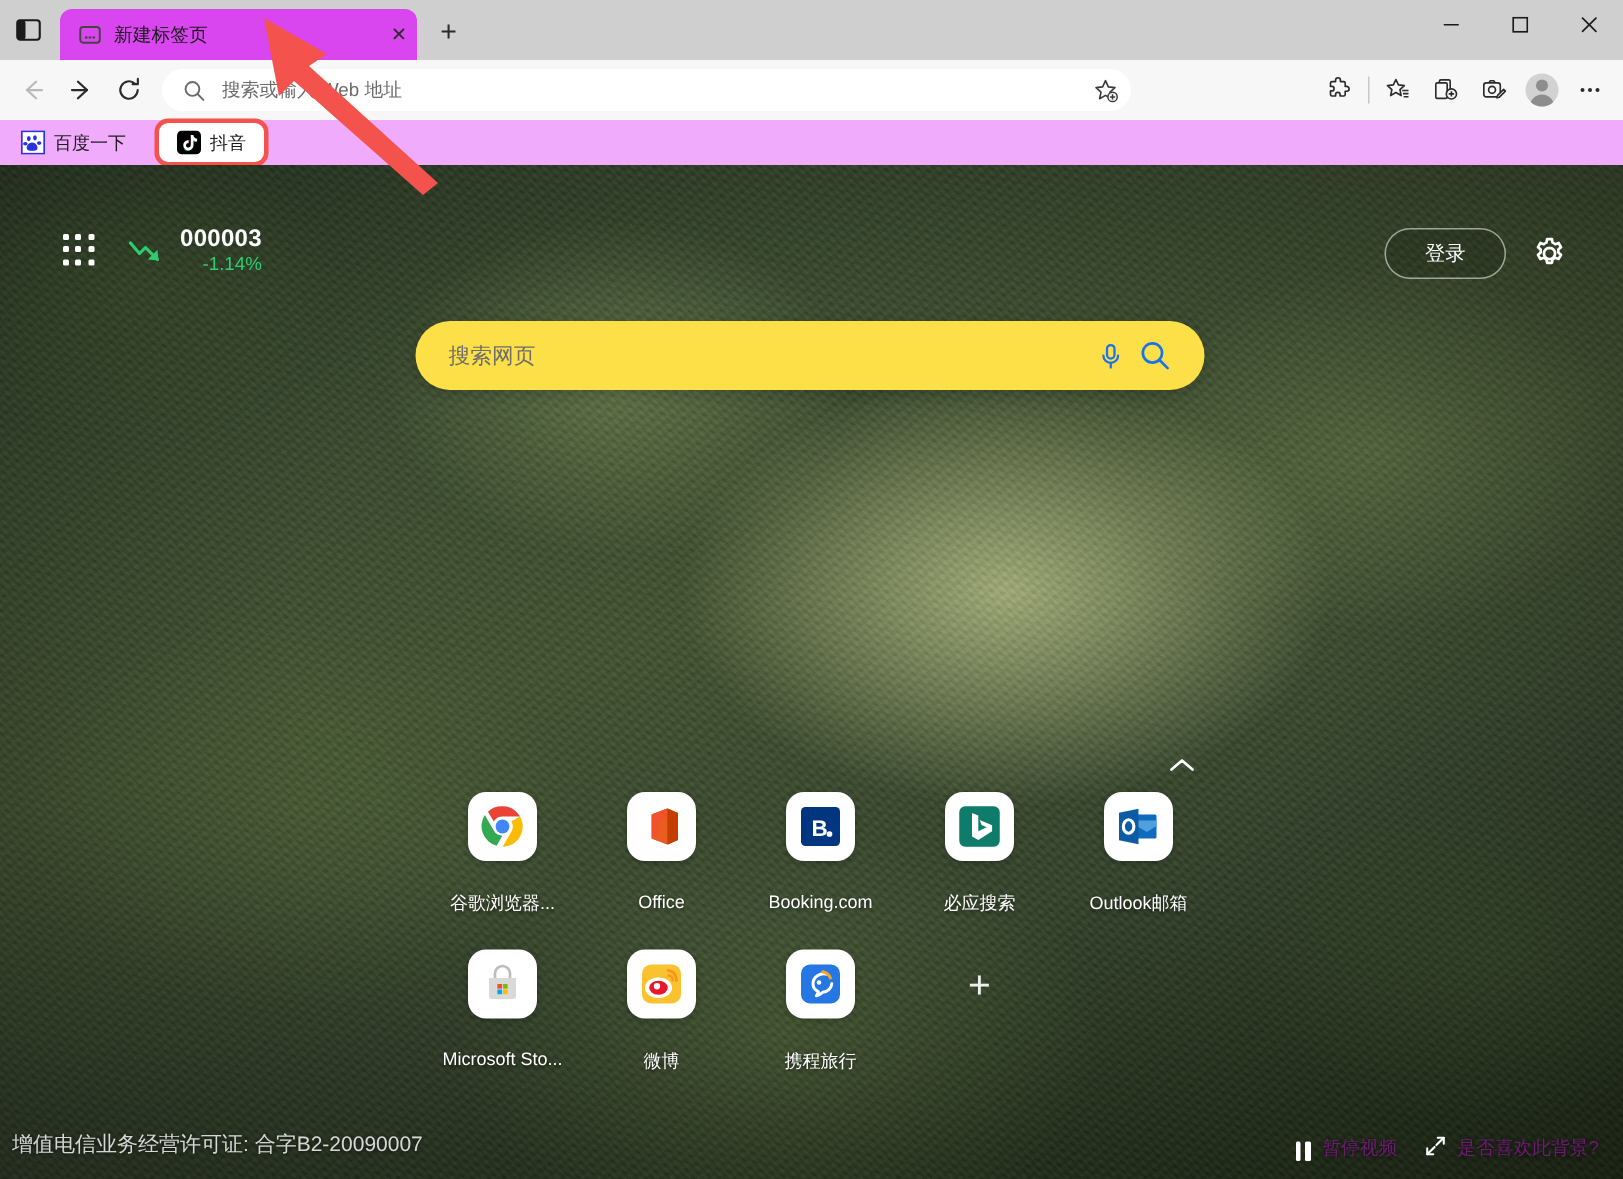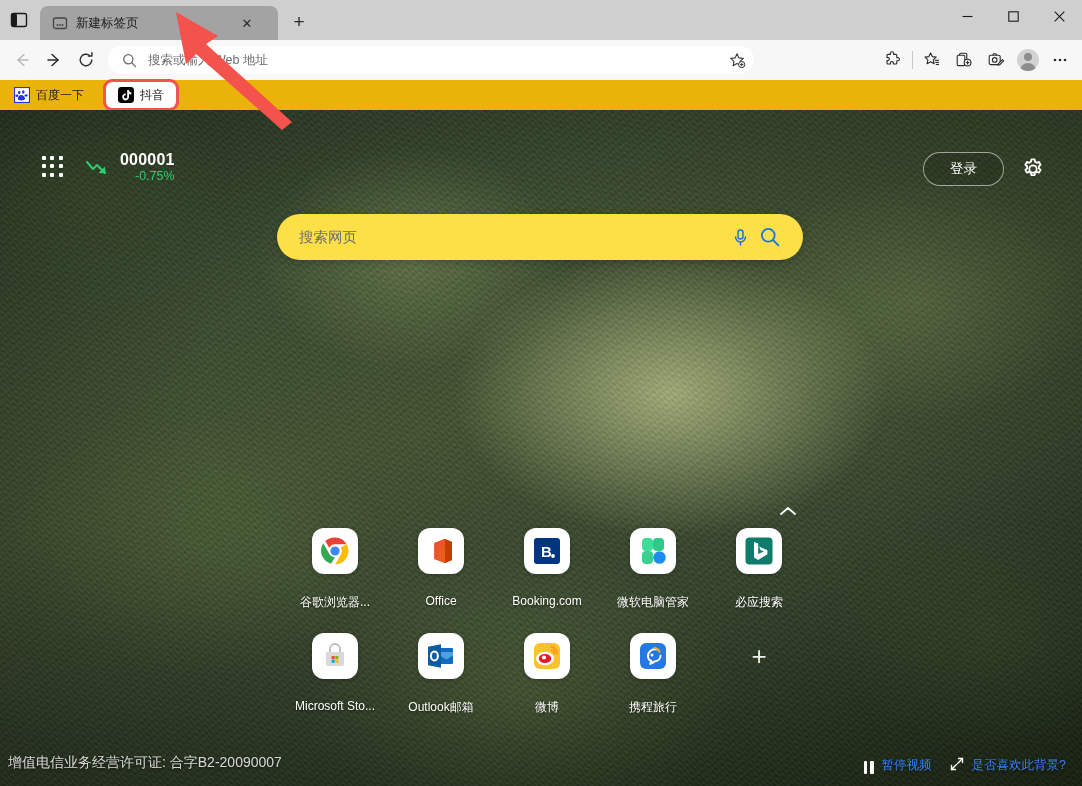--- a/index.html
+++ b/index.html
@@ -16,24 +16,24 @@
     position: absolute; top: 0; left: 0; width: 1082px; height: 40px;
     background: #cfcfcf;
     display: flex; align-items: flex-end;
   }
   .tab-side-btn {
     width: 38px; height: 40px; display: flex; align-items: center; justify-content: center;
     margin-bottom: 0;
   }
   .tab {
     height: 34px; min-width: 238px; max-width: 238px;
-    background: #a3a3a3;
+    background: #d946ef;
     border-radius: 8px 8px 0 0;
     display: flex; align-items: center;
-    padding: 0 20px 0 12px;
+    padding: 0 1px 0 12px;
     gap: 8px;
     margin-left: 2px;
   }
   .tab-favicon { width: 16px; height: 16px; flex: 0 0 16px; }
   .tab-title {
     flex: 1 1 auto; font-size: 12.5px; color: #1a1a1a;
     white-space: nowrap; overflow: hidden; text-overflow: ellipsis;
   }
   .tab-close {
     width: 22px; height: 22px; border-radius: 4px;
@@ -83,21 +83,21 @@
     content: ""; position: absolute; top: 4px; left: 7px; width: 8px; height: 8px;
     border-radius: 50%; background: #8d8d8d;
   }
   .avatar::after {
     content: ""; position: absolute; top: 14px; left: 3px; width: 16px; height: 12px;
     border-radius: 8px 8px 0 0; background: #8d8d8d;
   }
 
   .bookmarks {
     position: absolute; top: 80px; left: 0; width: 1082px; height: 30px;
-    background: #eab308;
+    background: #f0abfc;
     display: flex; align-items: center; padding: 0 6px;
   }
   .bm-item {
     display: flex; align-items: center; gap: 6px;
     height: 24px; padding: 0 8px; border-radius: 4px;
     font-size: 12px; color: #1a1a1a; white-space: nowrap;
   }
   .bm-ico { width: 16px; height: 16px; flex: 0 0 16px; }
   .bm-highlight {
     outline: 3px solid #f4524d; border-radius: 6px;
@@ -199,21 +199,21 @@
     position: absolute; left: 8px; bottom: 14px;
     font-size: 14px; color: rgba(255,255,255,0.82);
     text-shadow: 0 1px 3px rgba(0,0,0,0.7);
   }
   .bottom-right {
     position: absolute; right: 16px; bottom: 12px;
     display: flex; align-items: center; gap: 18px;
   }
   .br-item {
     display: flex; align-items: flex-end; gap: 8px;
-    font-size: 12.5px; color: #3b82f6;
+    font-size: 12.5px; color: #701a75;
     text-shadow: 0 1px 3px rgba(0,0,0,0.7);
   }
   .pause-glyph { display: flex; gap: 3px; }
   .pause-glyph i { width: 3.5px; height: 13px; background: #ffffff; display: block; border-radius: 1px; }
 
   
   .annot-arrow { position: absolute; left: 160px; top: 0px; width: 140px; height: 130px; pointer-events: none; }
 </style>
 </head>
 <body>
@@ -393,22 +393,22 @@
       </div>
 
       <div class="ticker">
         <span class="ticker-arrow">
           <svg width="28" height="28" viewBox="0 0 28 28">
             <path d="M3 9 L9 16 L13 12 L21 20" fill="none" stroke="#2ecc71" stroke-width="2.1" stroke-linecap="round" stroke-linejoin="round"></path>
             <path d="M21 13.5 L21.6 20.6 L14.5 20" fill="#2ecc71"></path>
           </svg>
         </span>
         <span class="ticker-txt">
-          <span class="ticker-sym" style="display:block">000001</span>
-          <span class="ticker-chg" style="display:block">-0.75%</span>
+          <span class="ticker-sym" style="display:block">000003</span>
+          <span class="ticker-chg" style="display:block">-1.14%</span>
         </span>
       </div>
 
       <div class="ntp-actions">
         <div class="signin-btn">登录</div>
         <div class="gear-btn">
           <svg width="24" height="24" viewBox="0 0 24 24">
             <path d="M12 8.3 a3.7 3.7 0 1 0 0 7.4 a3.7 3.7 0 0 0 0 -7.4 z" fill="none" stroke="#ffffff" stroke-width="1.8"></path>
             <path d="M10.4 2.4 h3.2 l0.45 2.35 a7.6 7.6 0 0 1 1.75 1.02 l2.25 -0.8 l1.6 2.78 l-1.8 1.55 a7.6 7.6 0 0 1 0 2.02 l1.8 1.55 l-1.6 2.78 l-2.25 -0.8 a7.6 7.6 0 0 1 -1.75 1.02 l-0.45 2.35 h-3.2 l-0.45 -2.35 a7.6 7.6 0 0 1 -1.75 -1.02 l-2.25 0.8 l-1.6 -2.78 l1.8 -1.55 a7.6 7.6 0 0 1 0 -2.02 l-1.8 -1.55 l1.6 -2.78 l2.25 0.8 a7.6 7.6 0 0 1 1.75 -1.02 z" fill="none" stroke="#ffffff" stroke-width="1.8" stroke-linejoin="round"></path>
           </svg>
@@ -471,66 +471,55 @@
         <span class="tile-ico">
           <svg width="30" height="30" viewBox="0 0 30 30">
             <rect x="2" y="2" width="26" height="26" rx="3" fill="#003580"></rect>
             <text x="9" y="21" font-family="Liberation Sans, sans-serif" font-size="15" font-weight="bold" fill="#ffffff">B</text>
             <circle cx="21" cy="20" r="1.9" fill="#ffffff"></circle>
           </svg>
         </span>
         <span class="tile-label">Booking.com</span>
       </div>
 
-      <div class="tile">
-        <span class="tile-ico">
-          <svg width="30" height="30" viewBox="0 0 30 30">
-            <path d="M4 6 a4 4 0 0 1 4 -4 h3 a4 4 0 0 1 4 4 v5 a4 4 0 0 1 -4 4 h-3 a4 4 0 0 1 -4 -4 z" fill="#3ddc97"></path>
-            <path d="M15 6 a4 4 0 0 1 4 -4 h3 a4 4 0 0 1 4 4 v5 a4 4 0 0 1 -4 4 h-3 a4 4 0 0 1 -4 -4 z" fill="#2fc98a"></path>
-            <path d="M4 19 a4 4 0 0 1 4 -4 h3 a4 4 0 0 1 4 4 v5 a4 4 0 0 1 -4 4 h-3 a4 4 0 0 1 -4 -4 z" fill="#35d190"></path>
-            <circle cx="21.5" cy="21.5" r="6.3" fill="#1e8df0"></circle>
-          </svg>
-        </span>
-        <span class="tile-label">微软电脑管家</span>
-      </div>
 
       <div class="tile">
         <span class="tile-ico">
           <svg width="30" height="30" viewBox="0 0 30 30">
             <rect x="1.5" y="1.5" width="27" height="27" rx="4" fill="#0e7c6b"></rect>
             <path d="M10 6 l4.2 1.6 v10.5 l5.6 -2.6 l-3.4 -1.5 l-1.3 -3.4 l8.3 3.6 v4 L14.2 24 L10 21.6 z" fill="#ffffff"></path>
           </svg>
         </span>
         <span class="tile-label">必应搜索</span>
+      </div>
+
+      <div class="tile">
+        <span class="tile-ico">
+          <svg width="30" height="30" viewBox="0 0 30 30">
+            <path d="M14 7 h12 a1 1 0 0 1 1 1 v14 a1 1 0 0 1 -1 1 h-12 z" fill="#0f6cbd"></path>
+            <path d="M14 11 h13 v3.6 l-6.5 4 l-6.5 -4 z" fill="#50a0e0"></path>
+            <path d="M2 5.8 L15 3.2 v23.6 L2 24.2 z" fill="#0b5ca3"></path>
+            <ellipse cx="8.4" cy="15" rx="3.5" ry="4.5" fill="none" stroke="#ffffff" stroke-width="2.1"></ellipse>
+          </svg>
+        </span>
+        <span class="tile-label">Outlook邮箱</span>
       </div>
 
       <div class="tile">
         <span class="tile-ico">
           <svg width="30" height="30" viewBox="0 0 30 30">
             <path d="M6 11 h18 v12 a2 2 0 0 1 -2 2 h-14 a2 2 0 0 1 -2 -2 z" fill="#d9d9d9"></path>
             <path d="M10 11 v-3 a5 5 0 0 1 10 0 v3" fill="none" stroke="#bdbdbd" stroke-width="1.8"></path>
             <rect x="11.6" y="15" width="3.1" height="3.1" fill="#f25022"></rect>
             <rect x="15.3" y="15" width="3.1" height="3.1" fill="#7fba00"></rect>
             <rect x="11.6" y="18.7" width="3.1" height="3.1" fill="#00a4ef"></rect>
             <rect x="15.3" y="18.7" width="3.1" height="3.1" fill="#ffb900"></rect>
           </svg>
         </span>
         <span class="tile-label">Microsoft Sto...</span>
-      </div>
-
-      <div class="tile">
-        <span class="tile-ico">
-          <svg width="30" height="30" viewBox="0 0 30 30">
-            <path d="M14 7 h12 a1 1 0 0 1 1 1 v14 a1 1 0 0 1 -1 1 h-12 z" fill="#0f6cbd"></path>
-            <path d="M14 11 h13 v3.6 l-6.5 4 l-6.5 -4 z" fill="#50a0e0"></path>
-            <path d="M2 5.8 L15 3.2 v23.6 L2 24.2 z" fill="#0b5ca3"></path>
-            <ellipse cx="8.4" cy="15" rx="3.5" ry="4.5" fill="none" stroke="#ffffff" stroke-width="2.1"></ellipse>
-          </svg>
-        </span>
-        <span class="tile-label">Outlook邮箱</span>
       </div>
 
       <div class="tile">
         <span class="tile-ico">
           <svg width="30" height="30" viewBox="0 0 30 30">
             <rect x="2" y="2" width="26" height="26" rx="6" fill="#fac22e"></rect>
             <ellipse cx="13" cy="17.5" rx="9" ry="6.8" fill="#ffffff"></ellipse>
             <ellipse cx="13" cy="17.5" rx="6.2" ry="4.6" fill="#e6162d"></ellipse>
             <circle cx="12" cy="16.5" r="2.1" fill="#ffffff"></circle>
             <path d="M19.5 6 a6 6 0 0 1 5.4 6.6" fill="none" stroke="#f8971d" stroke-width="2" stroke-linecap="round"></path>

